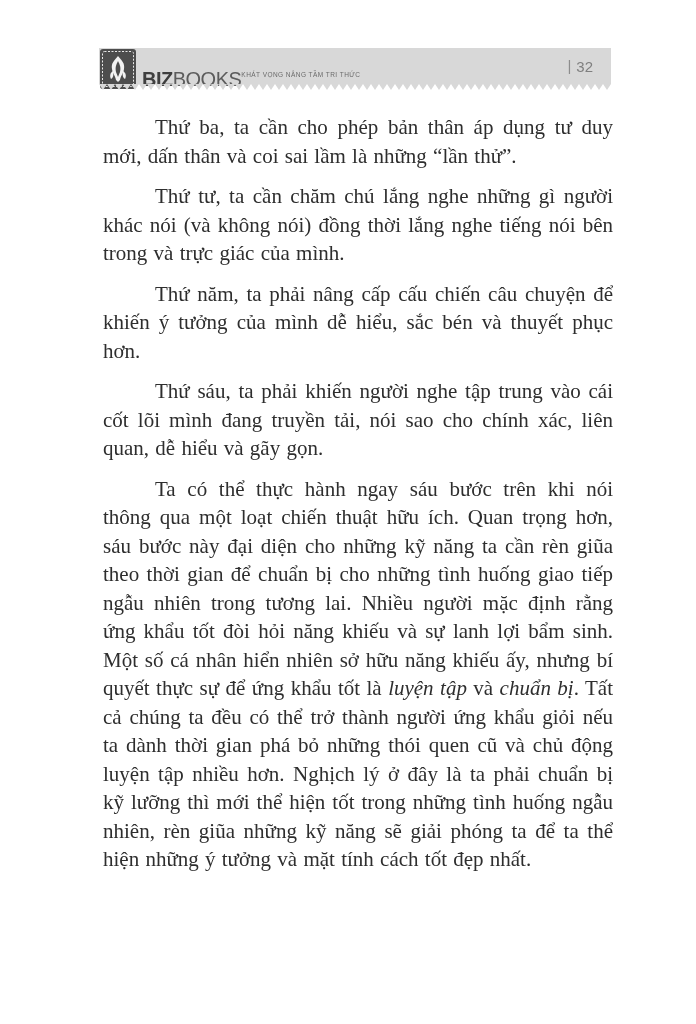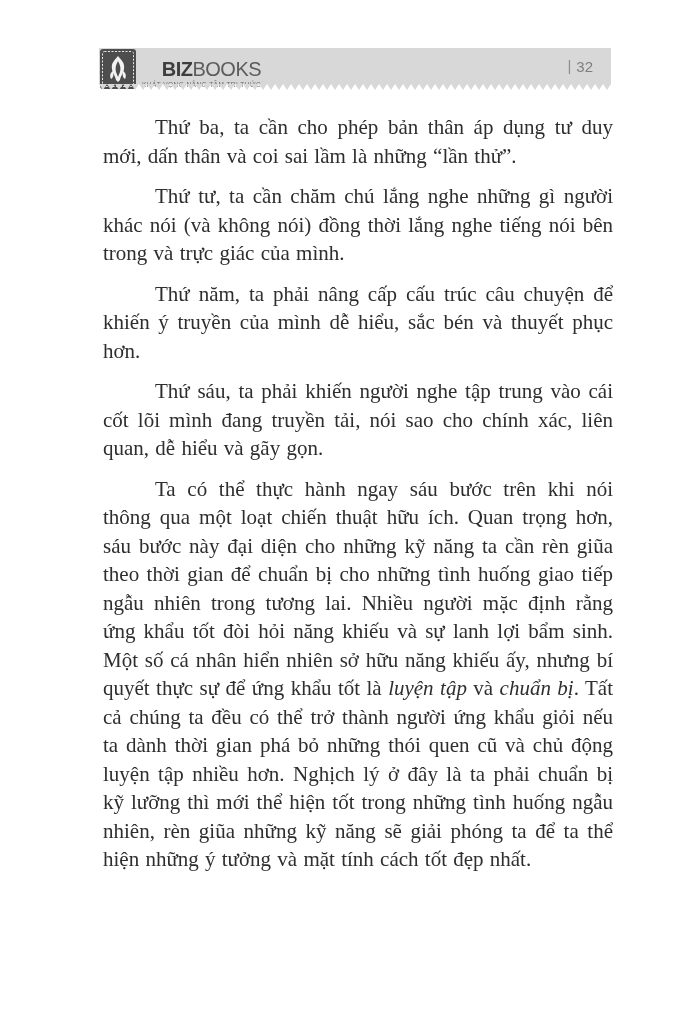--- a/index.html
+++ b/index.html
@@ -37,25 +37,24 @@
     left:1px;top:1px;
     display:flex;
     align-items:flex-start;
   }
   .logo-box{
     display:inline-block;
     width:36px;height:40px;
   }
   .logo-text{
     display:flex;
-    flex-direction:column;
+    flex-direction:row;
     margin-left:6px;
-    padding-top:10px;
+    padding-top:20px;
     font-family:"Liberation Sans", sans-serif;
-    align-items:flex-end;
   }
   .logo-title{
     font-size:20px;
     line-height:20px;
     letter-spacing:-0.5px;
     white-space:nowrap;
   }
   .logo-title b{
     color:var(--logo-bold);
     font-weight:700;
@@ -141,18 +140,18 @@
           <path d="M0 0 L4 6 L8 0 Z" fill="#d8d8d8"></path>
         </pattern>
       </defs>
       <rect width="512" height="6" fill="url(#zz)"></rect>
     </svg>
   </header>
 
   <main class="body-text-block">
       <p><span>Thứ ba, ta cần cho phép bản thân áp dụng tư duy mới, dấn thân và coi sai lầm là những “lần thử”.</span></p>
       <p><span>Thứ tư, ta cần chăm chú lắng nghe những gì người khác nói (và không nói) đồng thời lắng nghe tiếng nói bên trong và trực giác của mình.</span></p>
-      <p><span>Thứ năm, ta phải nâng cấp cấu trúc câu chuyện để khiến ý truyền của mình dễ hiểu, sắc bén và thuyết phục hơn.</span></p>
+      <p><span>Thứ năm, ta phải nâng cấp cấu chiến câu chuyện để khiến ý tưởng của mình dễ hiểu, sắc bén và thuyết phục hơn.</span></p>
       <p><span>Thứ sáu, ta phải khiến người nghe tập trung vào cái cốt lõi mình đang truyền tải, nói sao cho chính xác, liên quan, dễ hiểu và gãy gọn.</span></p>
       <p><span>Ta có thể thực hành ngay sáu bước trên khi nói thông qua một loạt chiến thuật hữu ích. Quan trọng hơn, sáu bước này đại diện cho những kỹ năng ta cần rèn giũa theo thời gian để chuẩn bị cho những tình huống giao tiếp ngẫu nhiên trong tương lai. Nhiều người mặc định rằng ứng khẩu tốt đòi hỏi năng khiếu và sự lanh lợi bẩm sinh. Một số cá nhân hiển nhiên sở hữu năng khiếu ấy, nhưng bí quyết thực sự để ứng khẩu tốt là </span><em>luyện tập</em><span> và </span><em>chuẩn bị</em><span>. Tất cả chúng ta đều có thể trở thành người ứng khẩu giỏi nếu ta dành thời gian phá bỏ những thói quen cũ và chủ động luyện tập nhiều hơn. Nghịch lý ở đây là ta phải chuẩn bị kỹ lưỡng thì mới thể hiện tốt trong những tình huống ngẫu nhiên, rèn giũa những kỹ năng sẽ giải phóng ta để ta thể hiện những ý tưởng và mặt tính cách tốt đẹp nhất.</span></p>
     </main>
 
 </div>
 
 </body></html>

